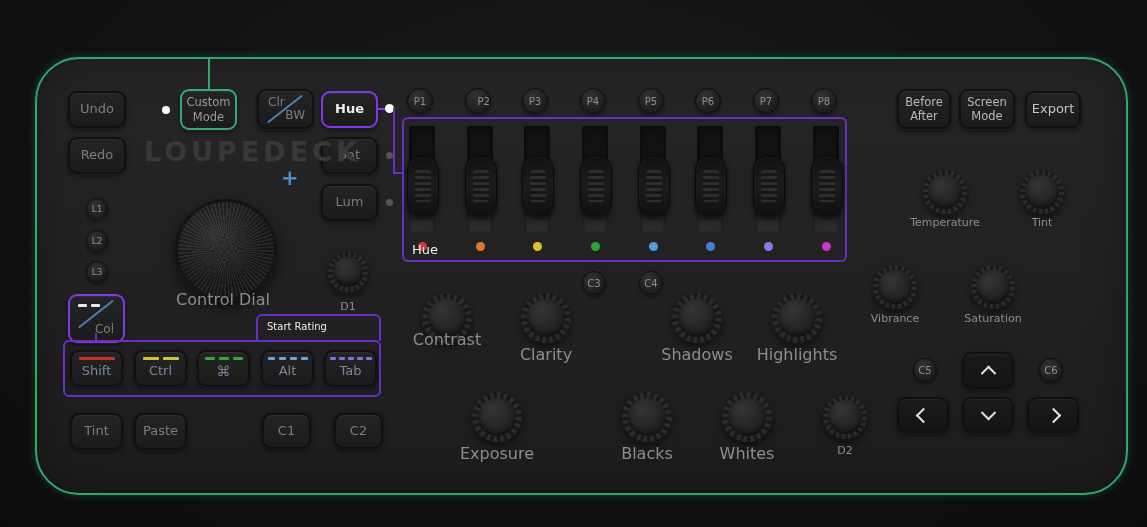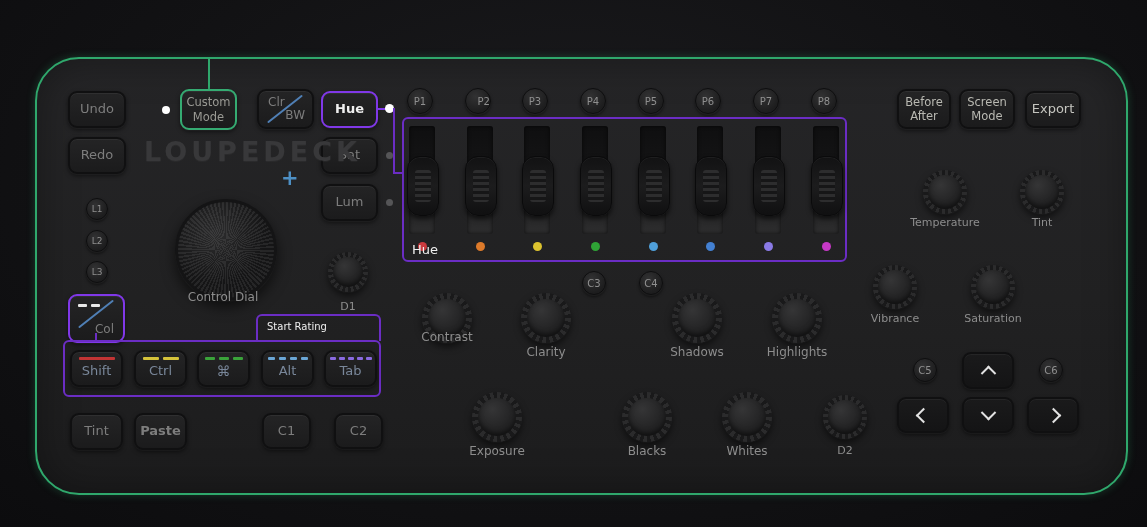--- a/index.html
+++ b/index.html
@@ -48,21 +48,21 @@
   .dial{
     border-radius:50%;cursor:pointer;position:absolute;
     background:repeating-conic-gradient(#262627 0deg 2.5deg,#151516 2.5deg 5deg);
     border:3px solid #141415;
     box-shadow:0 6px 14px rgba(0,0,0,.6), 0 1px 1px rgba(255,255,255,.06);
   }
   .dial::before{
     content:"";position:absolute;inset:0;border-radius:50%;
     background:radial-gradient(circle at 40% 33%, rgba(255,255,255,.10), rgba(255,255,255,0) 58%);
   }
-  .lbl{position:absolute;color:#8d8d8d;font-size:12px;text-align:center;}
+  .lbl{position:absolute;color:#8d8d8d;font-size:16px;text-align:center;}
   .lbl.small{font-size:11px;}
   .panel{
     position:absolute;border:2px solid #6b2dc4;border-radius:6px;box-sizing:border-box;background:transparent;
   }
   .slider{position:absolute;width:26px;cursor:pointer;}
   .track{
     width:26px;height:108px;border-radius:3px;
     background:linear-gradient(180deg,#0f0f10 0%,#151516 45%,#2e2e2f 100%);
     box-shadow:inset 0 0 4px rgba(0,0,0,.7);position:relative;
   }
@@ -347,21 +347,21 @@
     <span class="dash" style="width: 6px; background-color: rgb(138, 106, 224);"></span>
     <span class="dash" style="width: 6px; background-color: rgb(138, 106, 224);"></span>
     <span class="dash" style="width: 6px; background-color: rgb(138, 106, 224);"></span>
   </div>
   <span class="modtext">Tab</span>
 </div>
 
 <div class="abs btn" style="left:70px;top:413px;width:53px;height:37px;">
   <span>Tint</span>
 </div>
-<div class="abs btn" style="left:134px;top:413px;width:53px;height:37px;font-weight:bold;">
+<div class="abs btn" style="left:134px;top:413px;width:53px;height:37px;">
   <span>Paste</span>
 </div>
 <div class="abs btn" style="left:262px;top:413px;width:49px;height:36px;">
   <span>C1</span>
 </div>
 <div class="abs btn" style="left:334px;top:413px;width:49px;height:36px;">
   <span>C2</span>
 </div>
 
 <div class="abs round" style="left:913px;top:358px;width:24px;height:24px;font-size:10px;">

